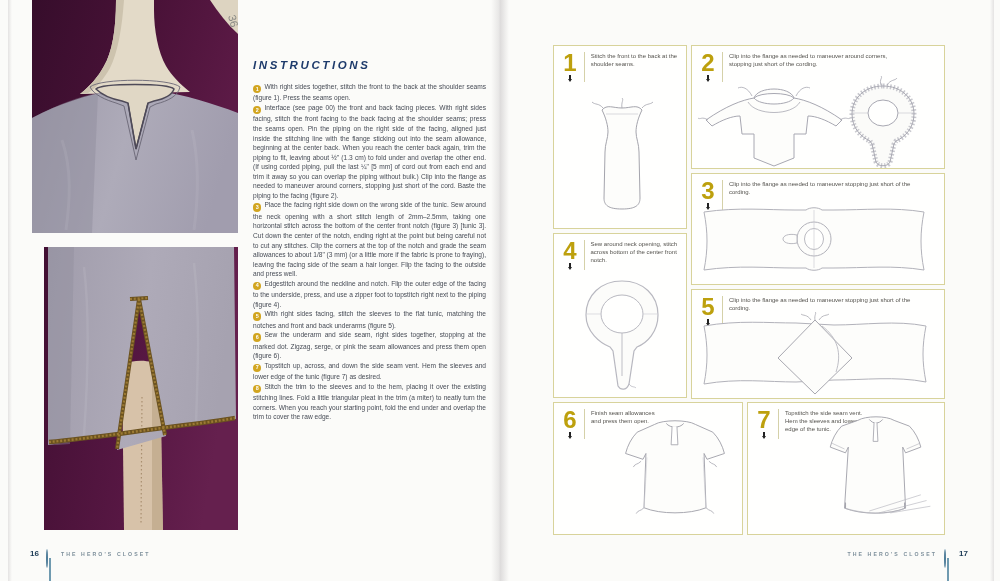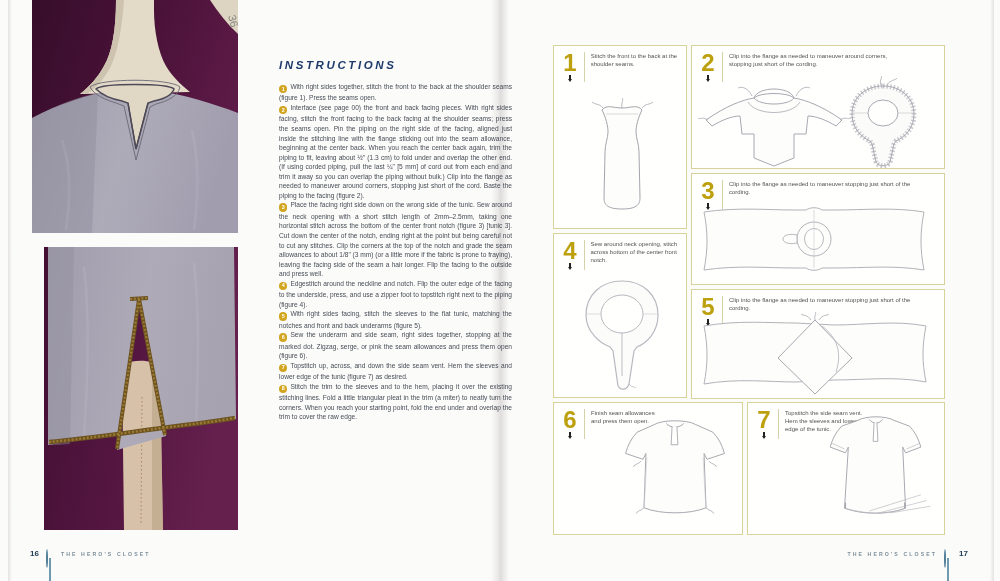--- a/index.html
+++ b/index.html
@@ -10,21 +10,21 @@
   .edge-left{position:absolute;left:8px;top:0;width:4px;height:581px;background:linear-gradient(to right,rgba(90,80,90,.14),rgba(0,0,0,0));}
   .edge-right{position:absolute;right:6px;top:0;width:4px;height:581px;background:linear-gradient(to left,rgba(90,80,90,.14),rgba(0,0,0,0));}
   .gutter{position:absolute;left:491px;top:0;width:18px;height:581px;background:linear-gradient(to right,rgba(0,0,0,0),rgba(70,60,70,.10) 42%,rgba(70,60,70,.16) 52%,rgba(0,0,0,0));}
 
   
   .photo{position:absolute;overflow:hidden;}
   .photo-top{left:32px;top:0;width:206px;height:233px;}
   .photo-bottom{left:44px;top:247px;width:194px;height:283px;}
 
   
-  .instructions{position:absolute;left:253px;top:59px;width:233px;margin-left:26px;}
+  .instructions{position:absolute;left:253px;top:59px;width:233px;}
   .instructions h1{font-size:11.5px;font-weight:bold;font-style:italic;letter-spacing:2.6px;color:#1d3a6b;margin:0 0 11px 0;}
   .step{font-size:6.6px;line-height:9.55px;text-align:justify;color:#474c56;margin:0;}
   .stepnum{display:inline-flex;width:8.4px;height:8.4px;border-radius:50%;background:#d2a51f;color:#fff;font-size:5.4px;font-weight:bold;align-items:center;justify-content:center;margin-right:3px;vertical-align:-1.5px;}
 
   
   .diagrams{position:absolute;left:553px;top:45px;width:392px;height:490px;}
   .panel{position:absolute;border:1px solid #d8d39b;background:#fffffe;box-sizing:border-box;}
   .panel-head{display:flex;align-items:flex-start;padding:5px 6px 0 6px;}
   .numwrap{display:flex;flex-direction:column;align-items:center;min-width:20px;}
   .panel-num{font-size:24px;line-height:23px;font-weight:bold;color:#bda00d;}

